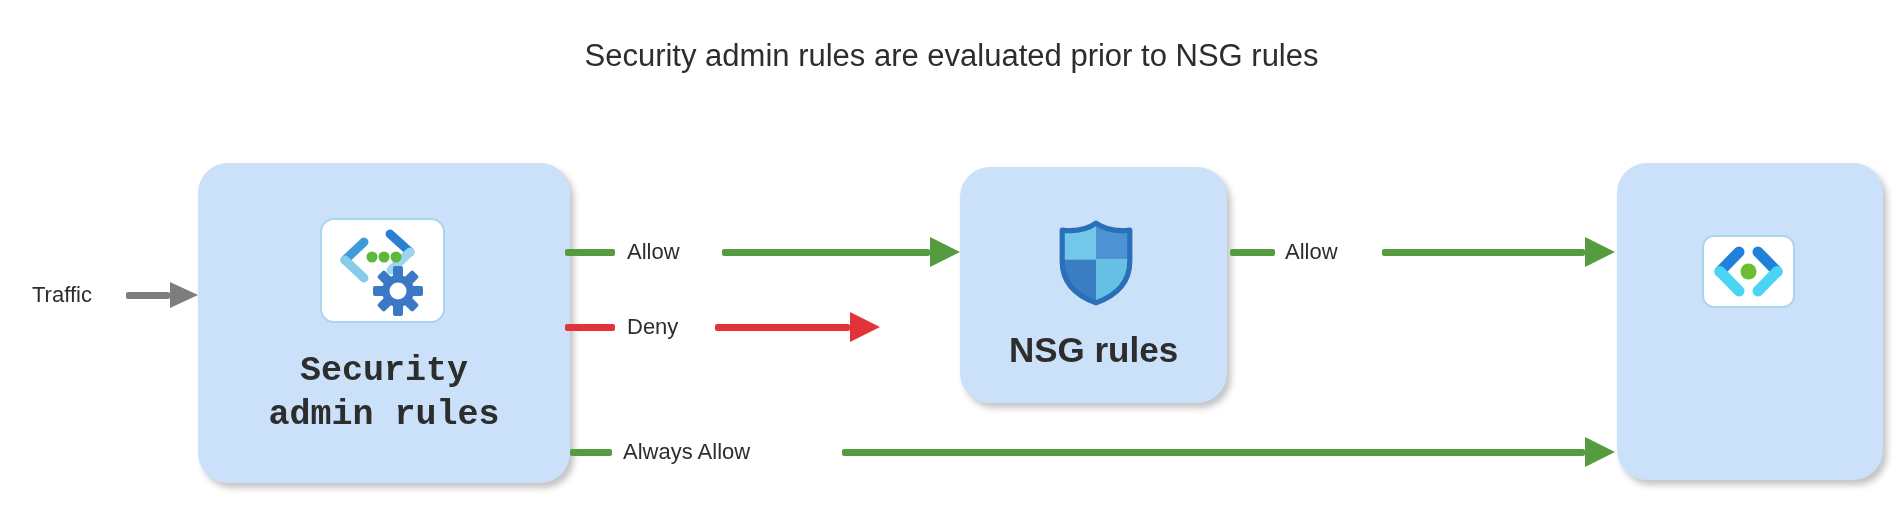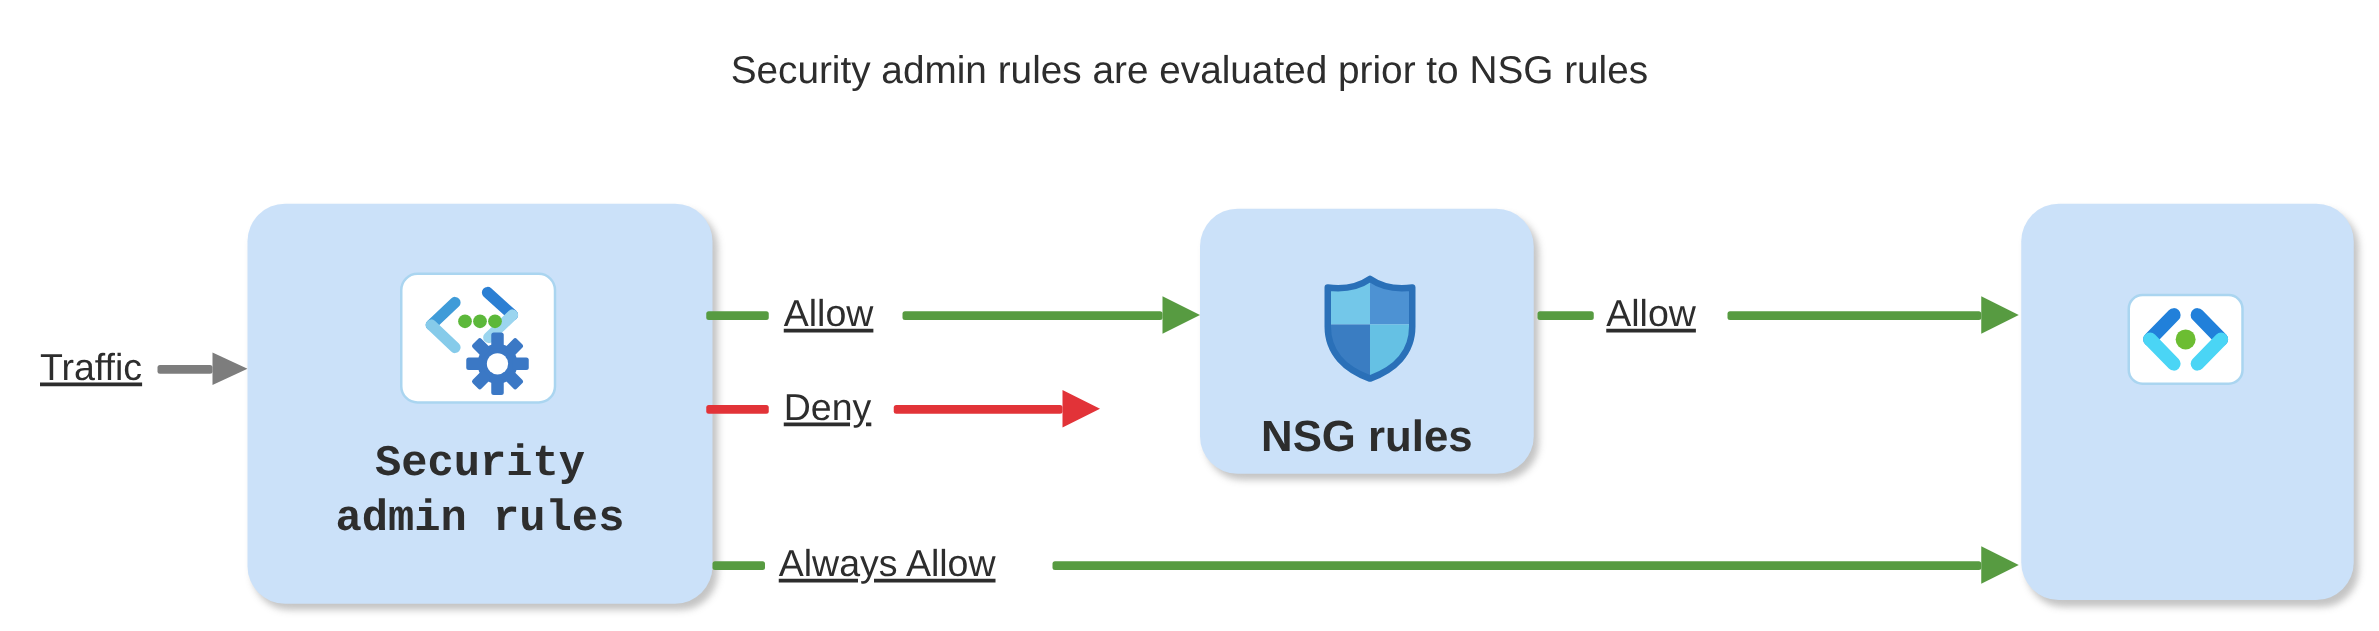--- a/index.html
+++ b/index.html
@@ -33,22 +33,22 @@
   .seg { position:absolute; height:7px; border-radius:2px; }
   .seg.green { background:var(--green,#579b41); }
   .seg.red   { background:var(--red,#e23338); }
   .seg.gray  { background:var(--gray,#7d7d7d); }
   .head { position:absolute; width:0; height:0;
           border-top:15px solid transparent; border-bottom:15px solid transparent; }
   .head.green { border-left:30px solid var(--green,#579b41); }
   .head.red   { border-left:30px solid var(--red,#e23338); }
   .head.gray  { border-top-width:13px; border-bottom-width:13px;
                 border-left:28px solid var(--gray,#7d7d7d); }
-  .arrow-label { position:absolute; font-size:30px; line-height:34px;
-                 color:var(--text_dark,#2d2d2d); white-space:nowrap;text-decoration:underline; }
+  .arrow-label { position:absolute; font-size:22px; line-height:34px;
+                 color:var(--text_dark,#2d2d2d); white-space:nowrap; }
 </style>
 </head>
 <body>
 
 <div class="stage">
 
   <div class="title-block">
     <div class="subtitle"><span>Security admin rules are evaluated </span><b>prior</b><span> to NSG rules</span></div>
   </div>
 
@@ -89,21 +89,21 @@
   <div class="seg green" style="left:565px; top:249px; width:50px;"></div>
   <div class="arrow-label" style="left:627px; top:235px;">Allow</div>
   <div class="seg green" style="left:722px; top:249px; width:208px;"></div>
   <div class="head green" style="left:930px; top:237px;"></div>
 
   <div class="seg red" style="left:565px; top:324px; width:50px;"></div>
   <div class="arrow-label" style="left:627px; top:310px;">Deny</div>
   <div class="seg red" style="left:715px; top:324px; width:135px;"></div>
   <div class="head red" style="left:850px; top:312px;"></div>
 
-  <div class="node" style="left:960px; top:167px; width:267px; height:212px;">
+  <div class="node" style="left:960px; top:167px; width:267px; height:236px;">
     <svg style="position:absolute; left:97px; top:50px;" width="78" height="92" viewBox="0 0 90 100">
       <defs>
         <clipPath id="shieldClip">
           <path d="M45 4 C55 11 68 14 84 12 L84 48 C84 73 67 88 45 96 C23 88 6 73 6 48 L6 12 C22 14 35 11 45 4 Z"></path>
         </clipPath>
       </defs>
       <g clip-path="url(#shieldClip)">
         <rect x="0" y="0" width="45" height="46" fill="#73c7e9"></rect>
         <rect x="45" y="0" width="45" height="46" fill="#4d92d3"></rect>
         <rect x="0" y="46" width="45" height="54" fill="#3a7dc2"></rect>

